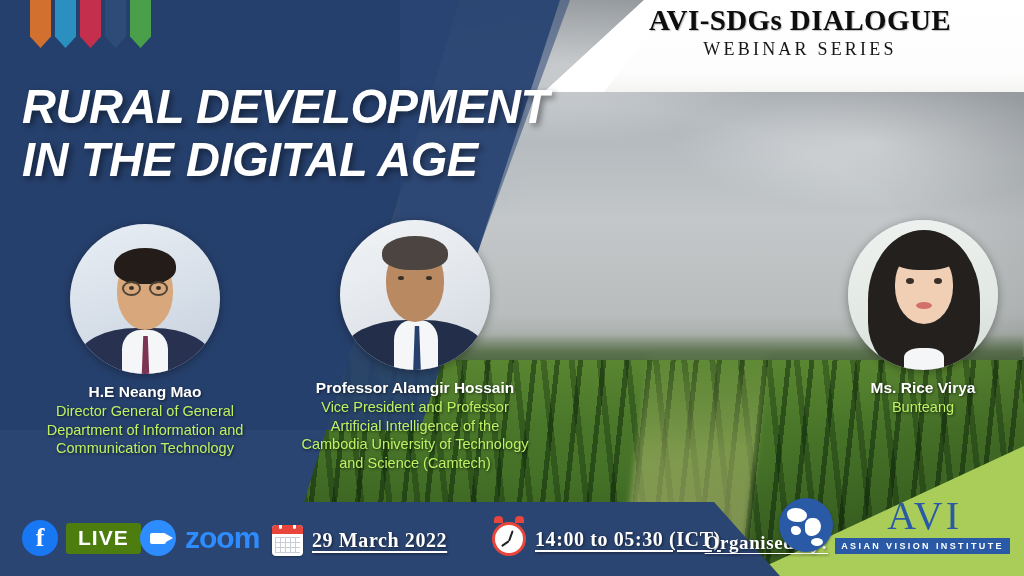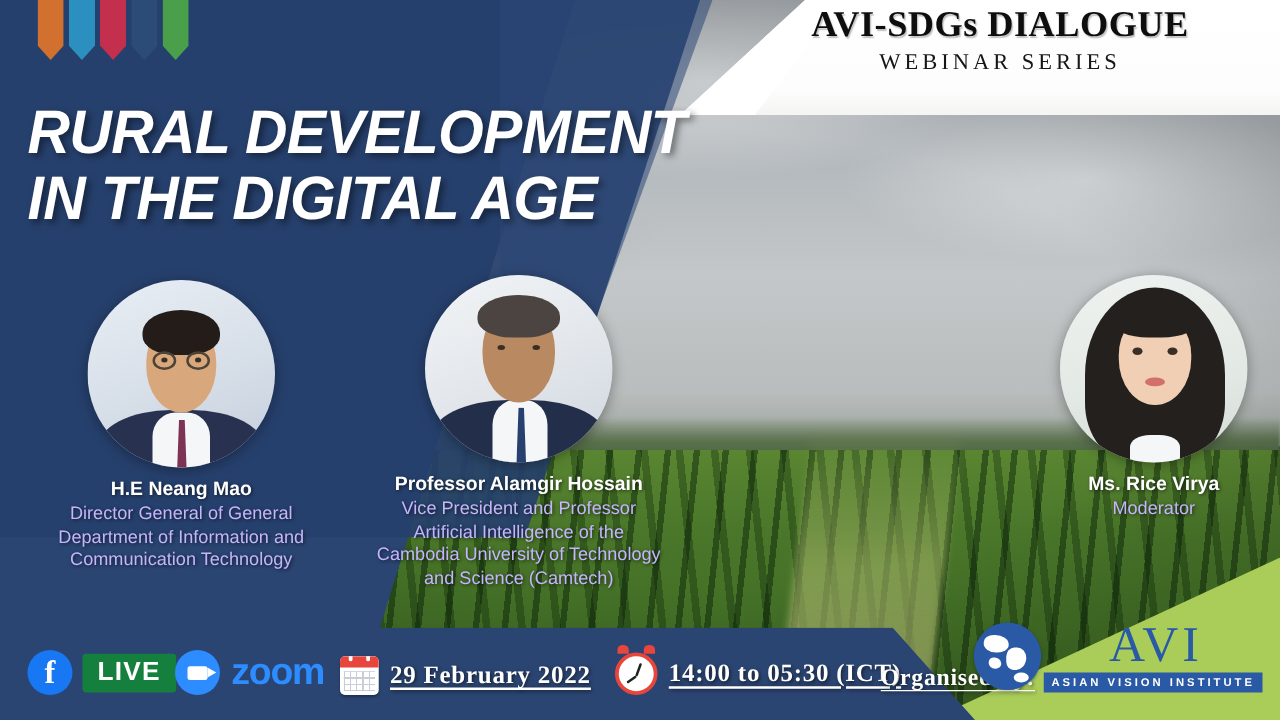--- a/index.html
+++ b/index.html
@@ -119,21 +119,21 @@
   .spk{position:absolute;text-align:center;}
   .spk .photo{
     width:150px;height:150px;border-radius:50%;margin:0 auto;
     overflow:hidden;position:relative;box-shadow:0 2px 10px rgba(0,0,0,.35);
   }
   .spk .nm{
     color:#ffffff;font-weight:bold;font-size:15.5px;margin-top:9px;
     text-shadow:1px 1px 3px rgba(0,0,0,.6);
   }
   .spk .rl{
-    color:#c4b5fd;font-size:14.5px;line-height:1.28;margin-top:1px;
+    color:#bef264;font-size:14.5px;line-height:1.28;margin-top:1px;
     text-shadow:1px 1px 3px rgba(0,0,0,.65);
   }
   .s1{left:15px;top:0;width:260px;}
   .s2{left:272px;top:-4px;width:286px;}
   .s3{left:560px;top:-4px;width:268px;}
   .s4{left:828px;top:-4px;width:190px;}
 
   
   .p-bg{position:absolute;inset:0;}
   .p1 .p-bg{background:linear-gradient(160deg,#e8eef4 0%,#d6dee8 55%,#c3cedb 100%);}
@@ -149,21 +149,21 @@
   .eye{position:absolute;background:#3a2f26;border-radius:50%;}
 
   
   .fb{position:absolute;left:22px;bottom:20px;display:flex;align-items:center;gap:8px;}
   .fb-circle{
     width:36px;height:36px;border-radius:50%;background:#1877f2;
     display:flex;align-items:center;justify-content:center;
     color:#fff;font-weight:bold;font-size:26px;font-family:"Liberation Serif",serif;line-height:1;
   }
   .live{
-    background:#15803d;color:#fff;font-weight:bold;font-size:21px;letter-spacing:1px;
+    background:#4d7c0f;color:#fff;font-weight:bold;font-size:21px;letter-spacing:1px;
     padding:3px 12px 4px;border-radius:3px;
   }
   .zoomblk{position:absolute;left:140px;bottom:20px;display:flex;align-items:center;gap:9px;}
   .zoom-circle{
     width:36px;height:36px;border-radius:50%;background:#2d8cff;
     display:flex;align-items:center;justify-content:center;
   }
   .zoom-cam{width:16px;height:11px;background:#fff;border-radius:2px;position:relative;}
   .zoom-cam::after{
     content:"";position:absolute;right:-7px;top:1px;
@@ -292,21 +292,21 @@
         <div class="p-bg"></div>
         <div class="hair" style="left:20px;top:10px;width:112px;height:140px;background:#24201e;border-radius:50% 50% 34% 34%;"></div>
         <div class="face" style="left:47px;top:30px;width:58px;height:74px;background:#f0cfb4;"></div>
         <div class="hair" style="left:42px;top:20px;width:68px;height:30px;background:#24201e;"></div>
         <div class="eye" style="left:58px;top:58px;width:8px;height:6px;"></div>
         <div class="eye" style="left:86px;top:58px;width:8px;height:6px;"></div>
         <div style="position:absolute;left:68px;top:82px;width:16px;height:7px;background:#d4706c;border-radius:50%;"></div>
         <div class="shirt" style="left:56px;top:128px;width:40px;height:24px;"></div>
       </div>
       <div class="nm">Ms. Rice Virya</div>
-      <div class="rl" style="white-space:pre-line;">Moderator</div>
+      <div class="rl" style="white-space:pre-line;">Bunteang</div>
     </div>
 
   </div>
 
   <div class="green-wedge2"></div>
   <div class="bottom-bar"></div>
 
   <div class="fb">
     <div class="fb-circle">f</div>
     <div class="live">LIVE</div>
@@ -319,21 +319,21 @@
     <div class="zoom-word">zoom</div>
   </div>
 
   <div class="datewrap">
     <div class="cal">
       <div class="top"></div>
         <div class="ring" style="left:7px;"></div>
         <div class="ring" style="left:21px;"></div>
       <div class="grid"></div>
     </div>
-    <div class="serif-u">29 February 2022</div>
+    <div class="serif-u">29 March 2022</div>
   </div>
 
   <div class="timewrap">
     <div class="clock">
       <div class="bell" style="left:-1px;"></div>
         <div class="bell" style="right:-1px;"></div>
     </div>
     <div class="serif-u">14:00 to 05:30 (ICT)</div>
   </div>
 

